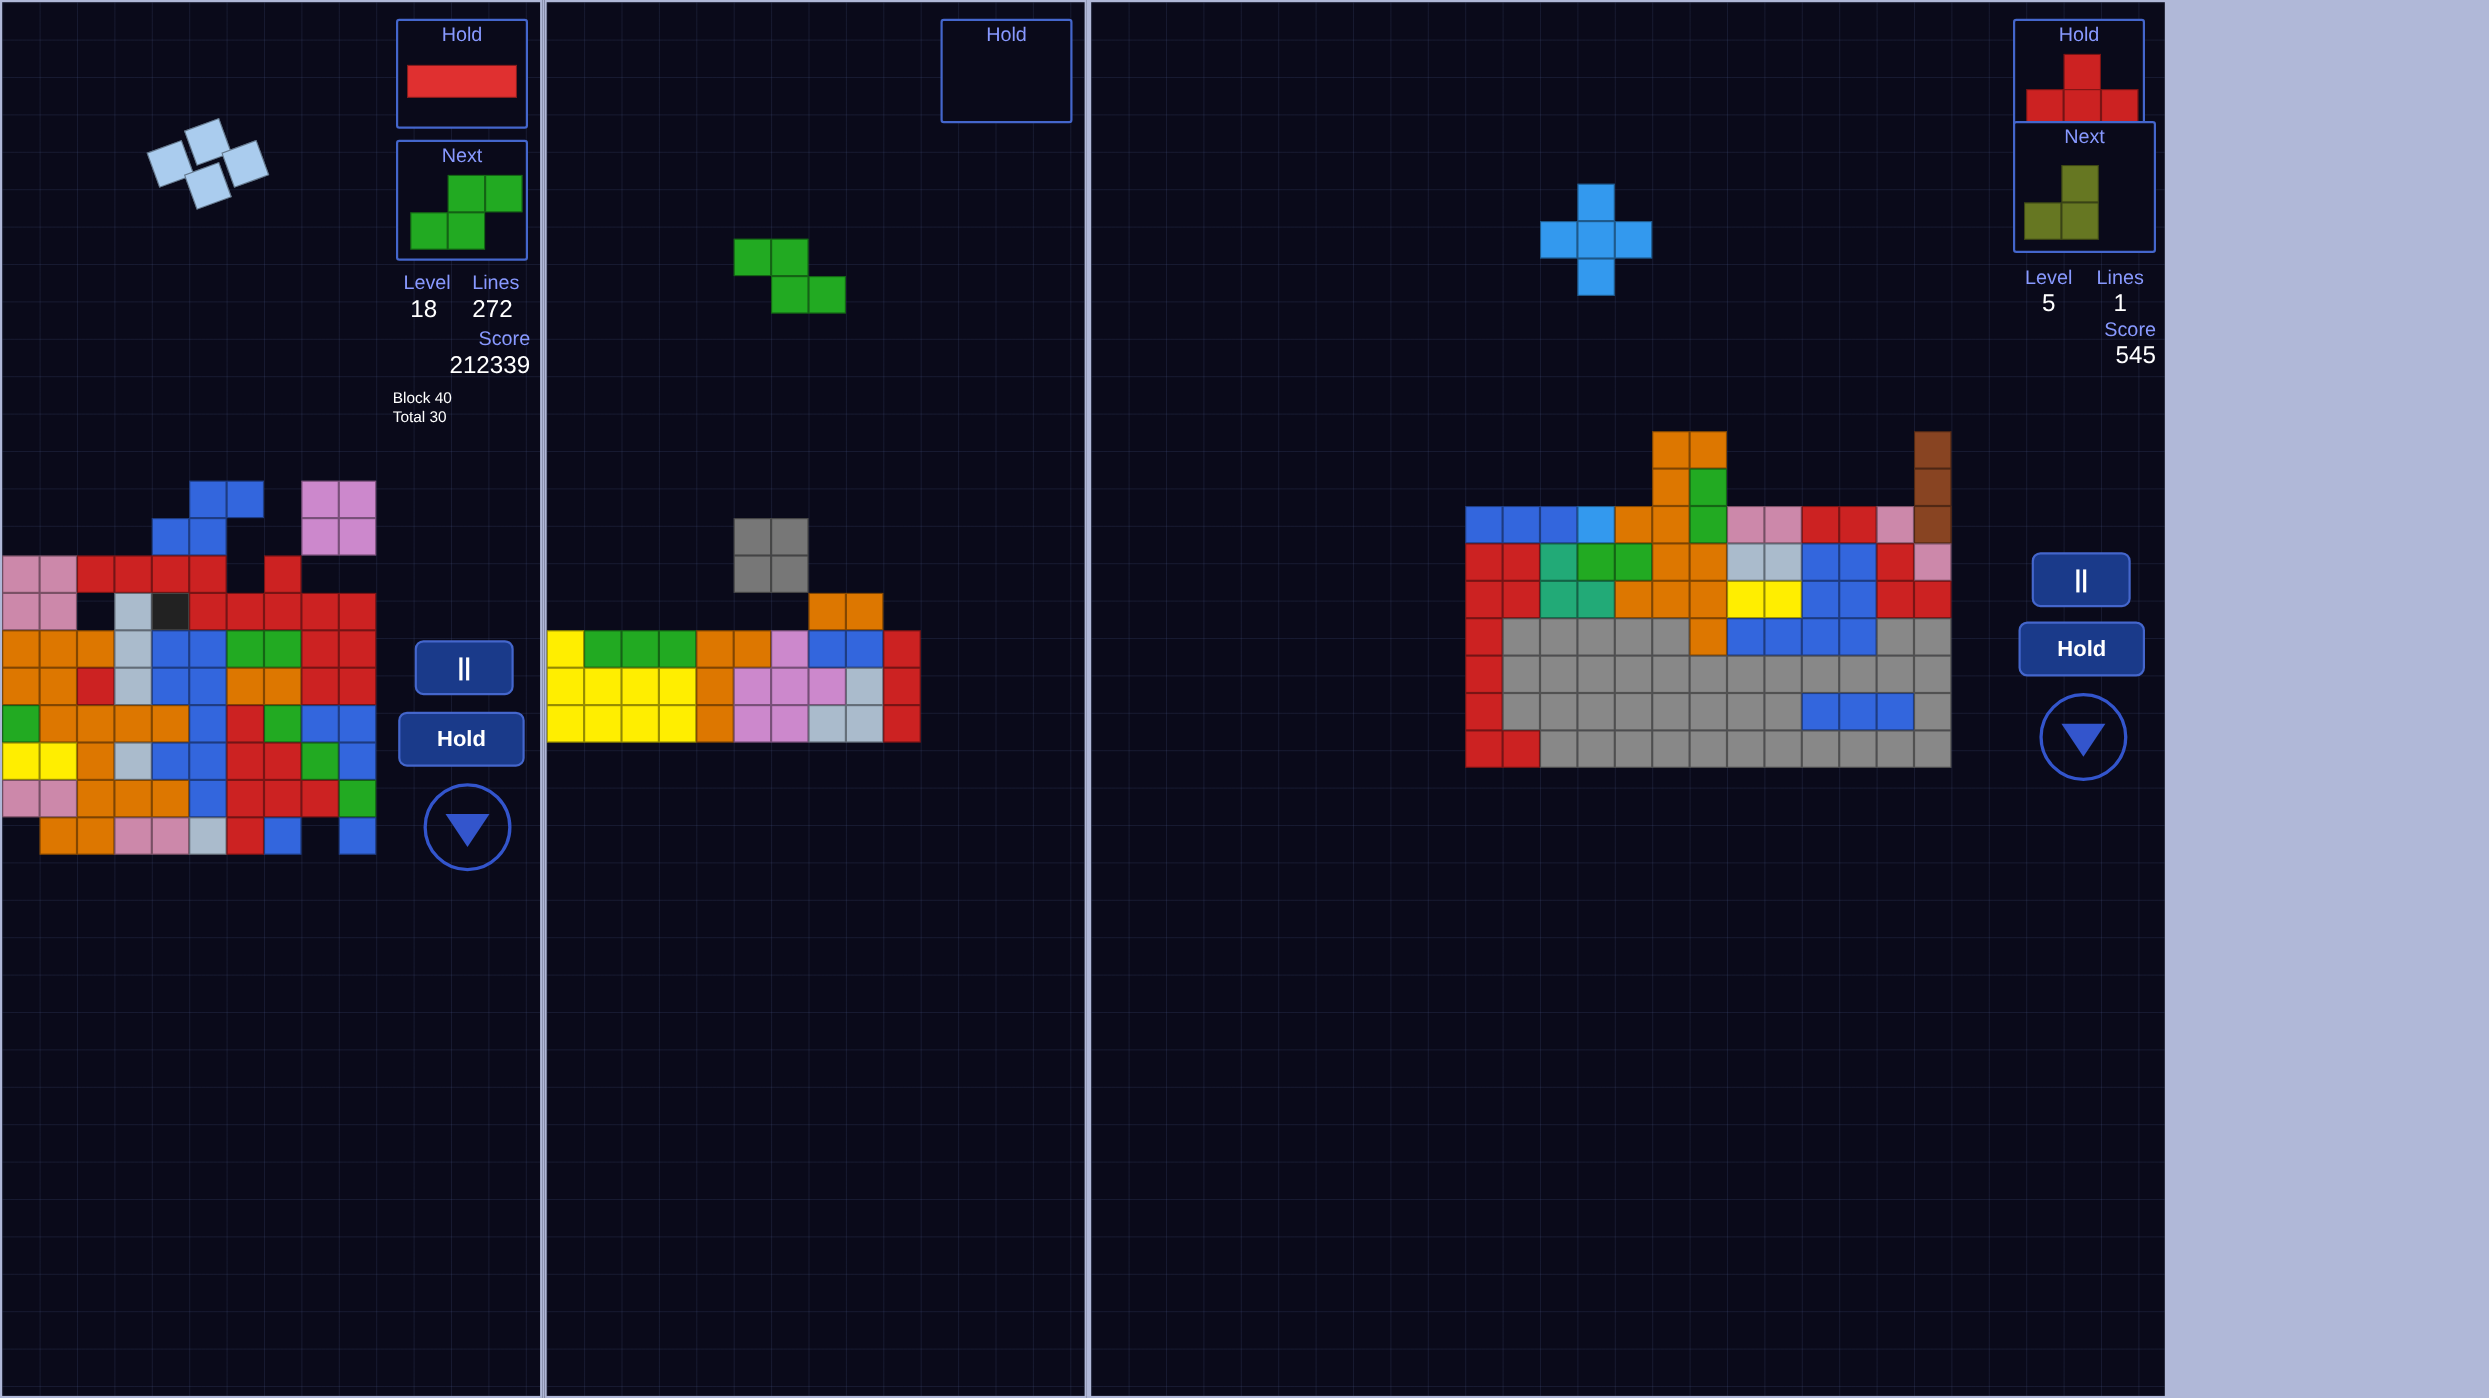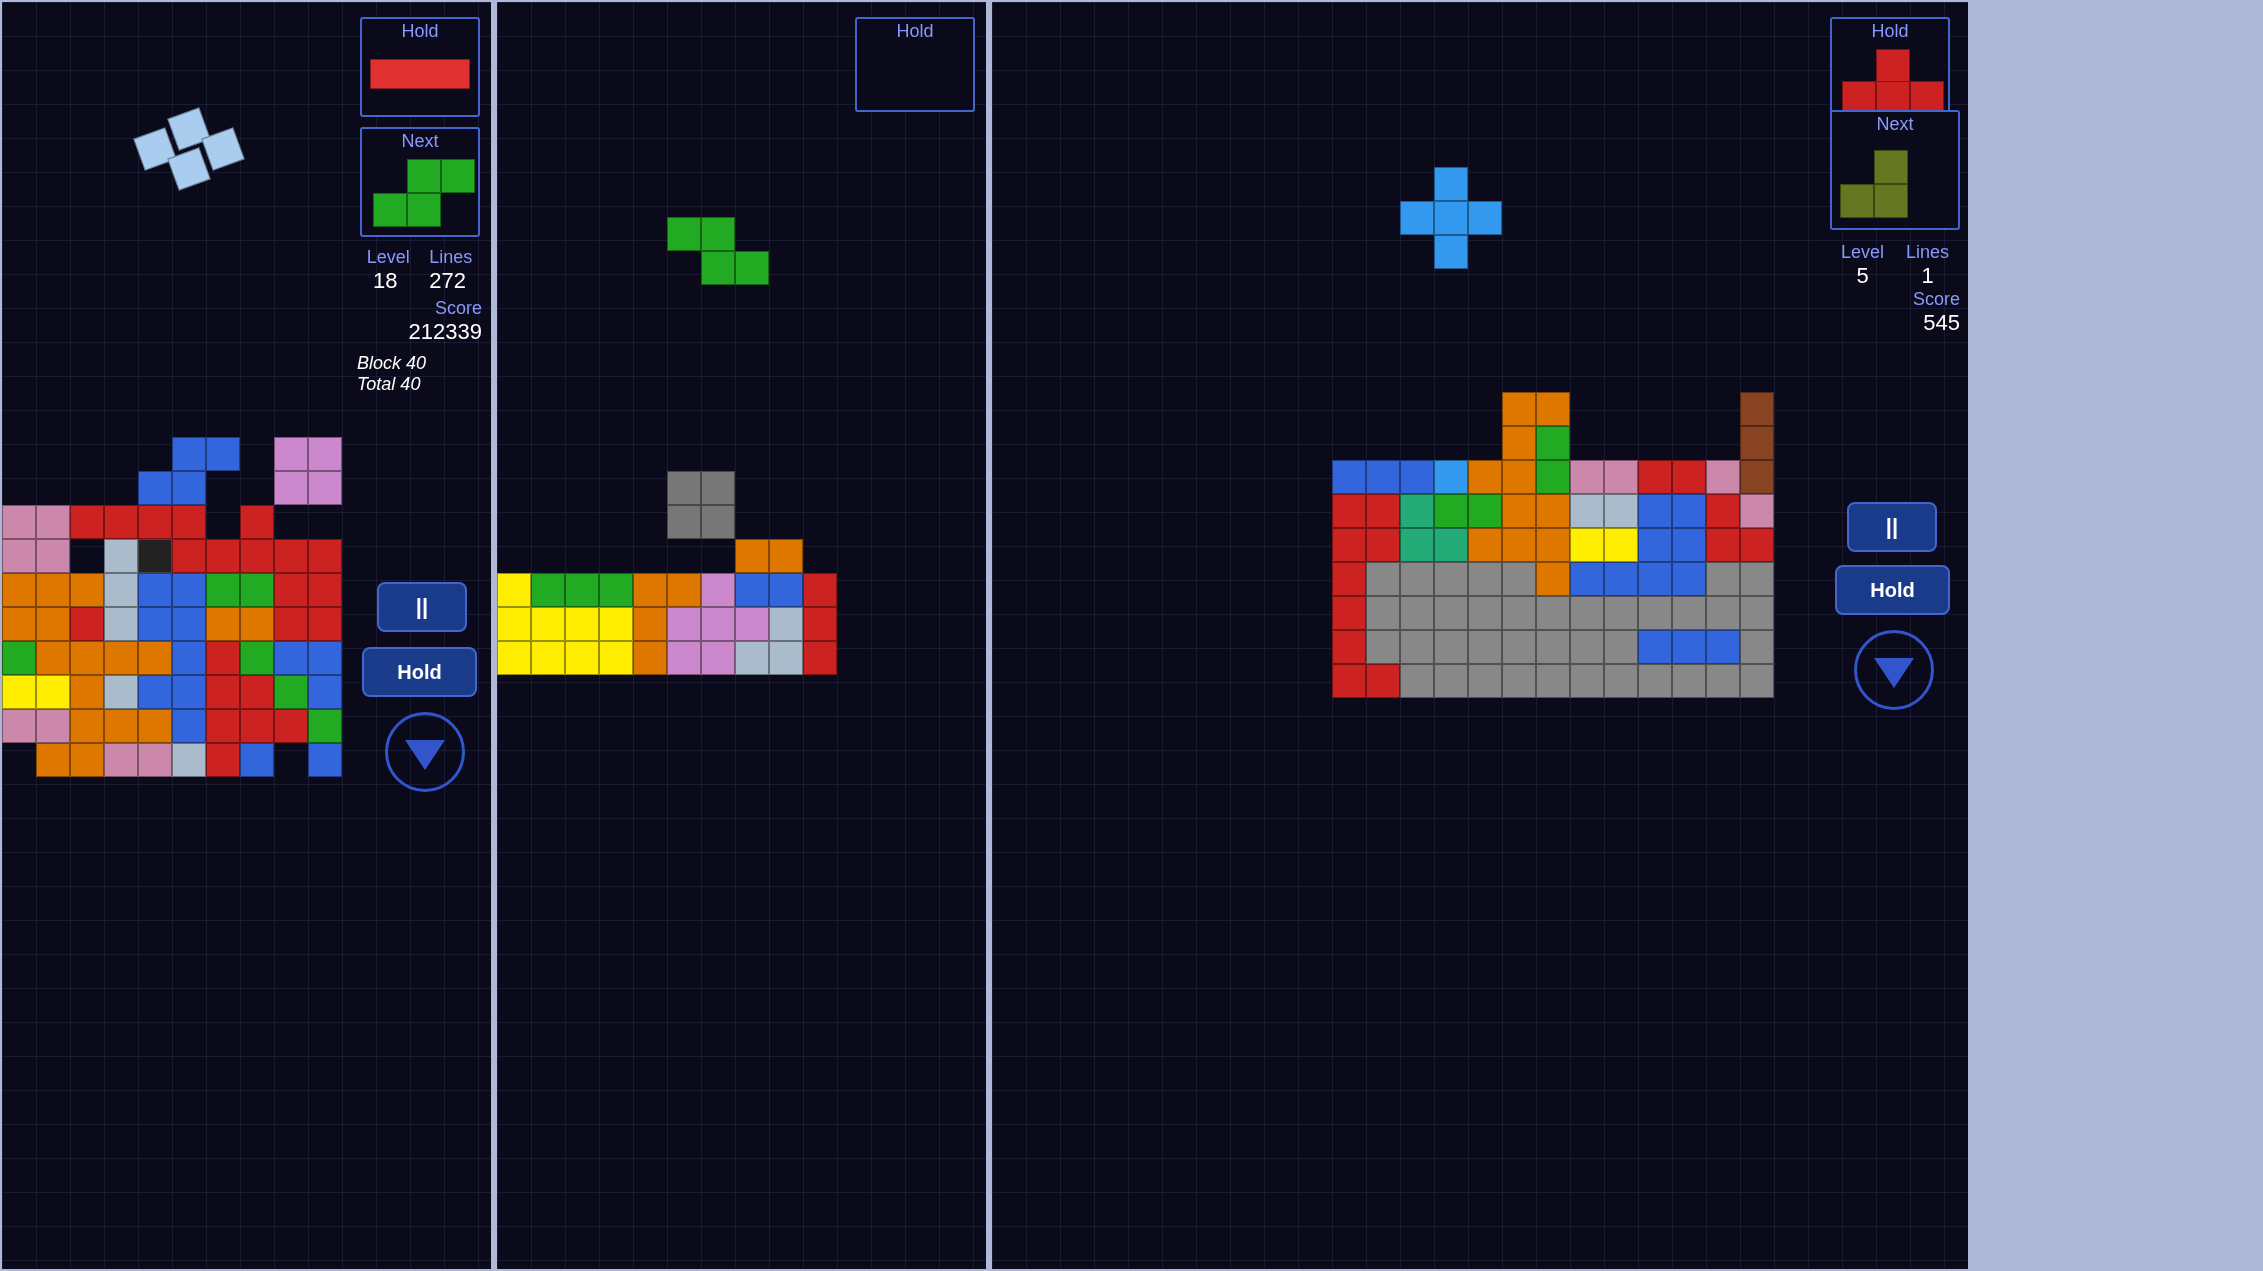--- a/index.html
+++ b/index.html
@@ -60,22 +60,21 @@
       font-size: 18px;
       text-align: center;
     }
     .stat-value {
       color: white;
       font-size: 22px;
       text-align: center;
     }
     .stat-block-label {
       color: white;
-      font-size: 18px;
-      font-style: italic;
+      font-size: 14px;
     }
 
     
     .btn-pause, .btn-hold-action {
       position: absolute;
       background: #1a3a8a;
       border: 2px solid #4466cc;
       border-radius: 8px;
       color: white;
       font-size: 22px;
@@ -134,21 +133,21 @@
     <div style="text-align:right;margin-top:4px;">
       <span class="stat-label">Score</span>
     </div>
     <div style="text-align:right;">
       <span class="stat-value">212339</span>
     </div>
     <div style="margin-top:8px;">
       <span class="stat-block-label">Block 40</span>
     </div>
     <div>
-      <span class="stat-block-label">Total 40</span>
+      <span class="stat-block-label">Total 30</span>
     </div>
   </div>
 
   <div class="block" style="left:136px;top:130px;background:#aaccee;transform:rotate(-20deg);"></div>
   <div class="block" style="left:170px;top:110px;background:#aaccee;transform:rotate(-20deg);"></div>
   <div class="block" style="left:204px;top:130px;background:#aaccee;transform:rotate(-20deg);"></div>
   <div class="block" style="left:170px;top:150px;background:#aaccee;transform:rotate(-20deg);"></div>
 
   <div class="block" style="left:170px;top:435px;background:#3366dd;"></div>
   <div class="block" style="left:204px;top:435px;background:#3366dd;"></div>

